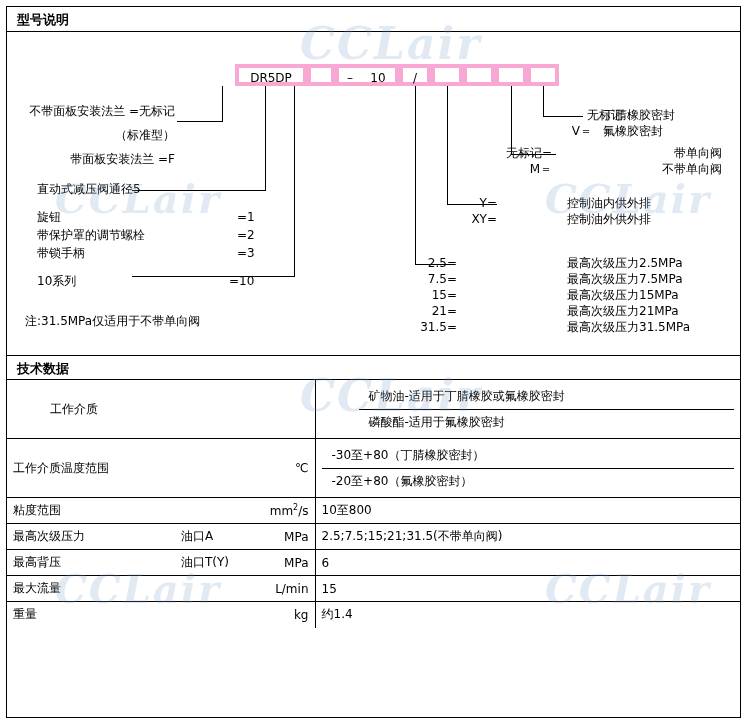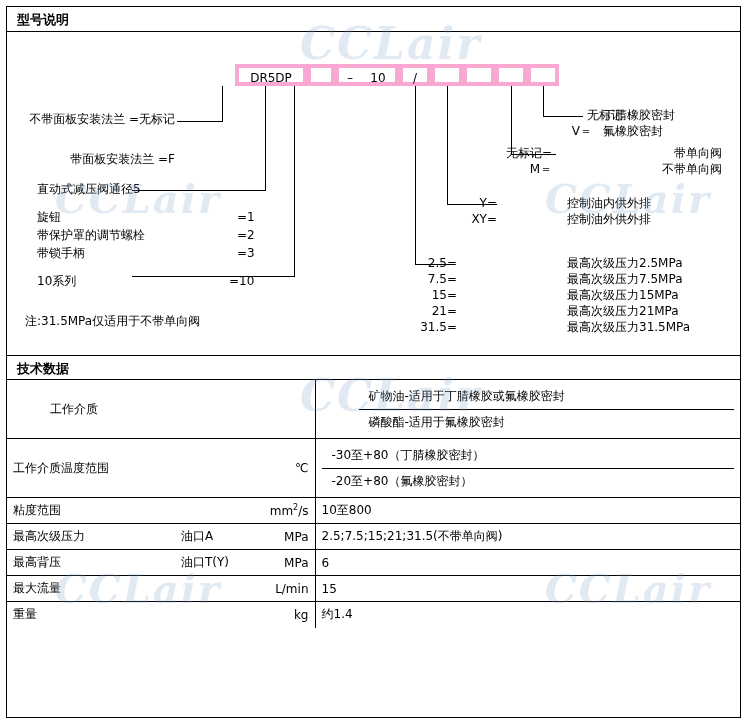--- a/index.html
+++ b/index.html
@@ -172,21 +172,22 @@
 
     <div class="vline" style="left:504px; top:54px; height:68px;"></div>
     <div class="hline" style="left:504px; top:122px; width:45px;"></div>
 
     <div class="vline" style="left:440px; top:54px; height:118px;"></div>
     <div class="hline" style="left:440px; top:172px; width:50px;"></div>
 
     <div class="vline" style="left:408px; top:54px; height:178px;"></div>
     <div class="hline" style="left:408px; top:232px; width:40px;"></div>
 
-    <div class="lbl r" style="left:0px; top:80px; width:168px;">不带面板安装法兰 =无标记</div>
+    <div class="lbl r" style="left:0px; top:72px; width:168px;">不带面板安装法兰 =无标记</div>
+    <div class="lbl r" style="left:0px; top:96px; width:168px;">（标准型）</div>
     <div class="lbl r" style="left:0px; top:120px; width:168px;">带面板安装法兰   =F</div>
 
     <div class="lbl" style="left:30px; top:150px;">直动式减压阀通径5</div>
 
     <div class="lbl" style="left:30px; top:178px;">旋钮</div>
     <div class="lbl" style="left:30px; top:196px;">带保护罩的调节螺栓</div>
     <div class="lbl" style="left:30px; top:214px;">带锁手柄</div>
     <div class="lbl" style="left:30px; top:242px;">10系列</div>
 
     <div class="lbl" style="left:230px; top:178px;">=1</div>

